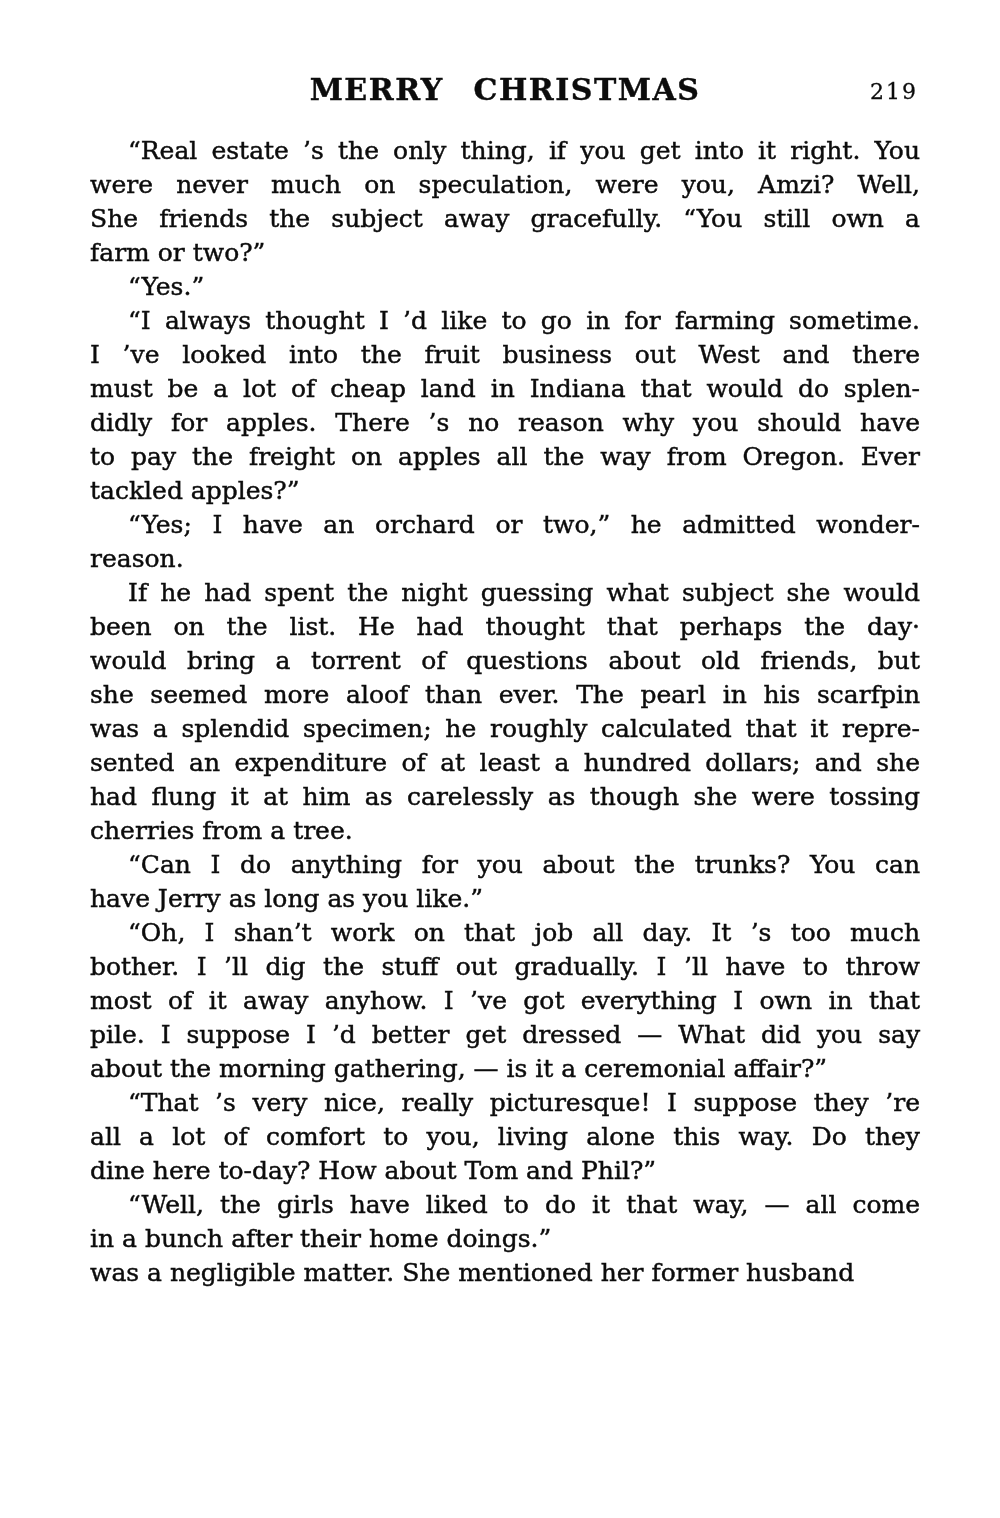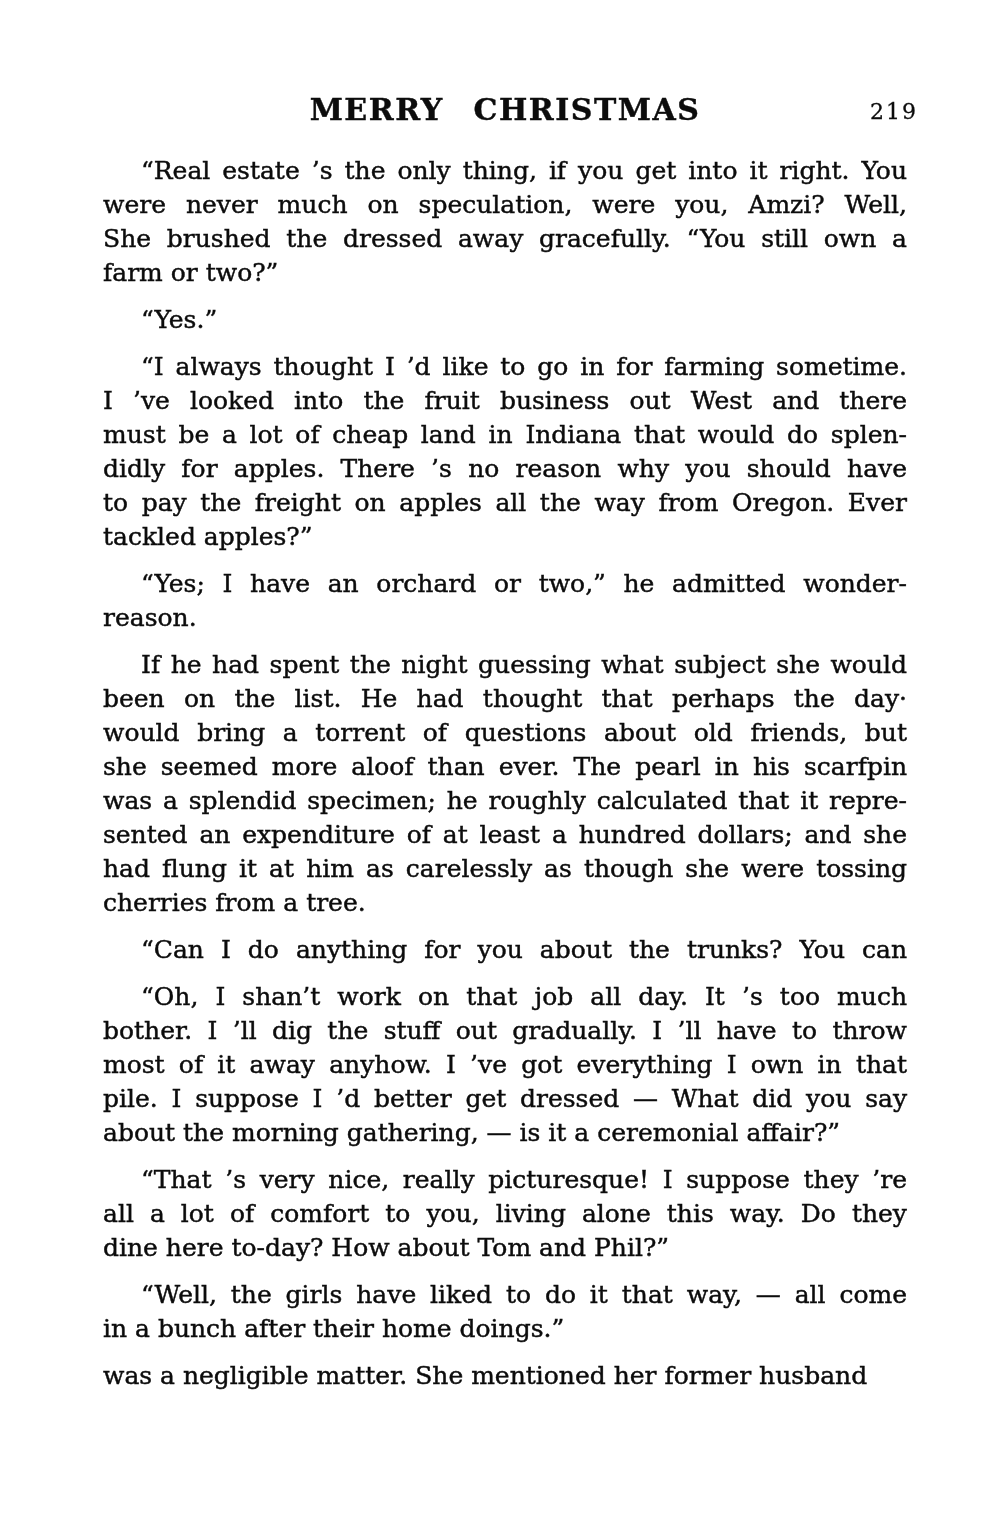--- a/index.html
+++ b/index.html
@@ -8,21 +8,21 @@
     background: #ffffff;
   }
   .page {
     position: relative;
     width: 1000px;
     height: 1518px;
     box-sizing: border-box;
     background: #ffffff;
     color: #0c0c0c;
     font-family: "DejaVu Serif", "Liberation Serif", serif;
-    padding: 92px 80px 0 90px;
+    padding: 72px 80px 0 90px;
     overflow: hidden;
   }
   .header {
     position: relative;
     height: 36px;
     margin-bottom: 26px;
   }
   .header .title {
     position: absolute;
     left: 50%;
@@ -41,21 +41,21 @@
     top: 7px;
     font-size: 22px;
     letter-spacing: 2px;
     text-align: center;
     -webkit-text-stroke: 0.3px #0c0c0c;
   }
   .body-text {
     width: 830px;
   }
   .para {
-    margin: 13px;
+    margin: 0;
   }
   .line {
     font-size: 25px;
     line-height: 34px;
     text-align: justify;
     text-align-last: justify;
     -webkit-text-stroke: 0.45px #0c0c0c;
     white-space: normal;
   }
   .line.first {
@@ -70,21 +70,21 @@
 
 <div class="page">
   <div class="header">
     <div class="title">MERRY CHRISTMAS</div>
     <div class="page-num">219</div>
   </div>
   <div class="body-text">
       <div class="para">
         <div class="line first">“Real estate ’s the only thing, if you get into it right.  You</div>
         <div class="line">were never much on speculation, were you, Amzi?  Well,</div>
-        <div class="line">She brushed the dressed away gracefully.  “You still own a</div>
+        <div class="line">She friends the subject away gracefully.  “You still own a</div>
         <div class="line last">farm or two?”</div>
       </div>
       <div class="para">
         <div class="line first last">“Yes.”</div>
       </div>
       <div class="para">
         <div class="line first">“I always thought I ’d like to go in for farming sometime.</div>
         <div class="line">I ’ve looked into the fruit business out West and there</div>
         <div class="line">must be a lot of cheap land in Indiana that would do splen-</div>
         <div class="line">didly for apples.  There ’s no reason why you should have</div>
@@ -100,20 +100,21 @@
         <div class="line">been on the list.  He had thought that perhaps the day·</div>
         <div class="line">would bring a torrent of questions about old friends, but</div>
         <div class="line">she seemed more aloof than ever.  The pearl in his scarfpin</div>
         <div class="line">was a splendid specimen; he roughly calculated that it repre-</div>
         <div class="line">sented an expenditure of at least a hundred dollars; and she</div>
         <div class="line">had flung it at him as carelessly as though she were tossing</div>
         <div class="line last">cherries from a tree.</div>
       </div>
       <div class="para">
         <div class="line first">“Can I do anything for you about the trunks?  You can</div>
+        <div class="line last">have Jerry as long as you like.”</div>
       </div>
       <div class="para">
         <div class="line first">“Oh, I shan’t work on that job all day.  It ’s too much</div>
         <div class="line">bother.  I ’ll dig the stuff out gradually.  I ’ll have to throw</div>
         <div class="line">most of it away anyhow.  I ’ve got everything I own in that</div>
         <div class="line">pile.  I suppose I ’d better get dressed — What did you say</div>
         <div class="line last">about the morning gathering, — is it a ceremonial affair?”</div>
       </div>
       <div class="para">
         <div class="line first">“That ’s very nice, really picturesque!  I suppose they ’re</div>

